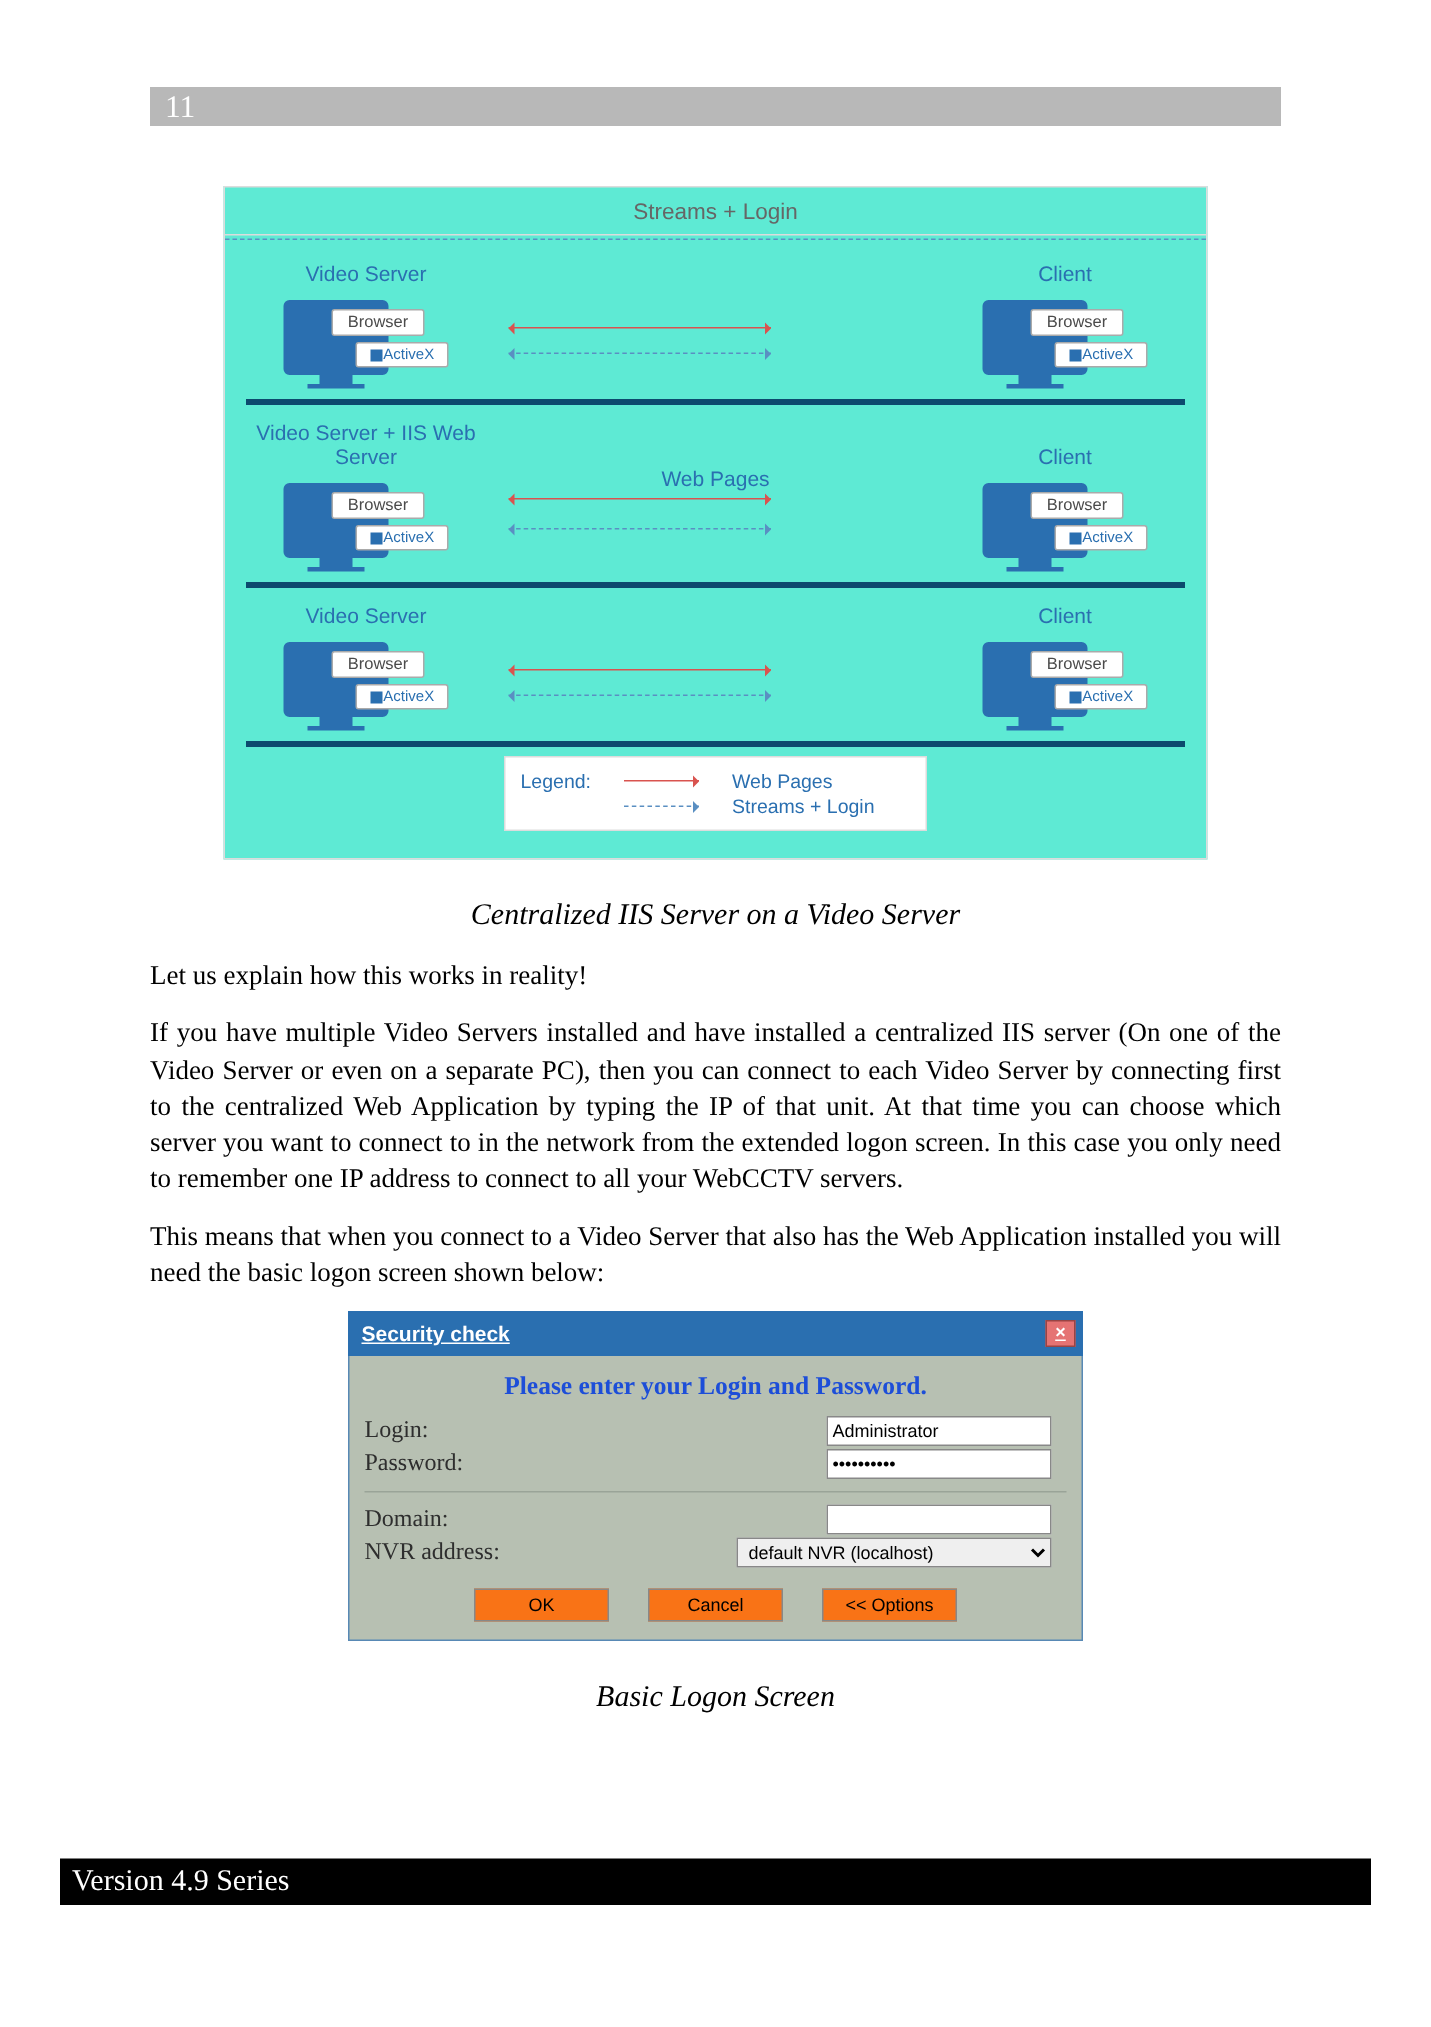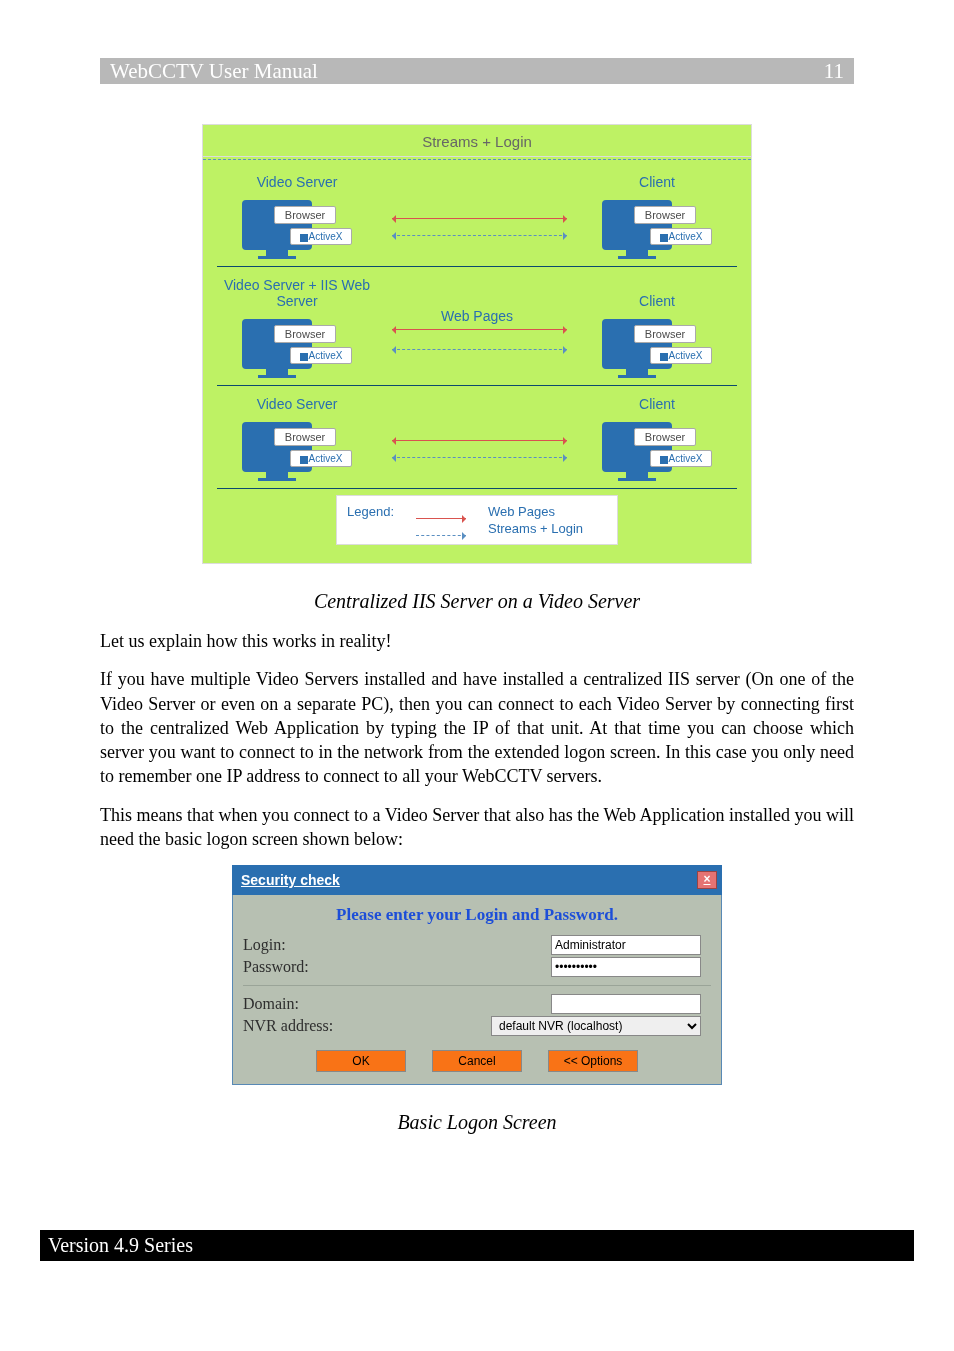--- a/index.html
+++ b/index.html
@@ -21,24 +21,24 @@
     padding: 0 10px;
     color: #fff;
     font-size: 21px;
     margin-bottom: 40px;
   }
   .header-bar .title { font-family: "Times New Roman", serif; }
   .header-bar .pnum { font-family: "Times New Roman", serif; }
 
   
   .diagram {
-    width: 550px;
+    width: 656px;
     margin: 0 auto 16px auto;
     border: 1px solid #dcdcdc;
-    background: #bef264;
+    background: #5eead4;
     position: relative;
     box-sizing: border-box;
     font-family: "Segoe UI", Arial, sans-serif;
   }
   .diagram-header {
     text-align: center;
     color: #666;
     font-size: 15px;
     padding: 8px 0 6px 0;
     border-bottom: 1px solid #dcdcdc;
@@ -50,21 +50,21 @@
   }
   .diagram-body {
     position: relative;
     padding: 10px 14px 6px 14px;
   }
   .diagram-row {
     display: flex;
     justify-content: space-between;
     align-items: flex-end;
     padding: 4px 0 10px 0;
-    border-bottom: 1px solid #0c4a6e;
+    border-bottom: 4px solid #0c4a6e;
     margin-bottom: 6px;
     position: relative;
   }
   .diagram-row:last-child { border-bottom: none; }
   .col { width: 160px; text-align: center; }
   .col-label {
     color: #2a6fb0;
     font-size: 14px;
     margin-bottom: 4px;
   }
@@ -113,21 +113,21 @@
     right: 0; top: 34px;
     width: 60px;
     background: #fff;
     border: 1px solid #aaa;
     border-radius: 2px;
     font-size: 10px;
     text-align: center;
     padding: 2px 0;
     color: #2a6fb0;
     display: flex;
-    align-items: flex-end;
+    align-items: center;
     justify-content: center;
     gap: 1px;
   }
   .ax-dot {
     width: 8px; height: 8px; background: #2a6fb0; display: inline-block;
   }
 
   .mid-label {
     color: #2a6fb0;
     font-size: 14px;
@@ -169,21 +169,21 @@
     margin: 6px auto 12px auto;
     width: 260px;
     border: 1px solid #dcdcdc;
     background: #fff;
     font-size: 13px;
     color: #2a6fb0;
     padding: 6px 10px;
   }
   .legend-row {
     display: flex;
-    align-items: flex-end;
+    align-items: center;
     gap: 22px;
     margin: 2px 0;
   }
   .legend-line { width: 50px; height: 0; border-top: 1px solid #d9534f; position: relative; }
   .legend-line::after {
     content: ""; position: absolute; right: -4px; top: -4px;
     border: 4px solid transparent; border-left-color: #d9534f;
   }
   .legend-dash { width: 50px; height: 0; border-top: 1px dashed #5a8fc2; position: relative; }
   .legend-dash::after {
@@ -302,21 +302,20 @@
     color: #fff;
     font-size: 20px;
     padding: 4px 8px;
   }
 </style>
 </head>
 <body>
 
 <div class="page">
   <div class="header-bar">
-    <span class="title">WebCCTV User Manual</span>
     <span class="pnum">11</span>
   </div>
 
   <div class="diagram">
     <div class="diagram-header">Streams + Login</div>
     <div class="diagram-header-line"></div>
     <div class="diagram-body">
 
       <div class="diagram-row">
         <div class="col">

